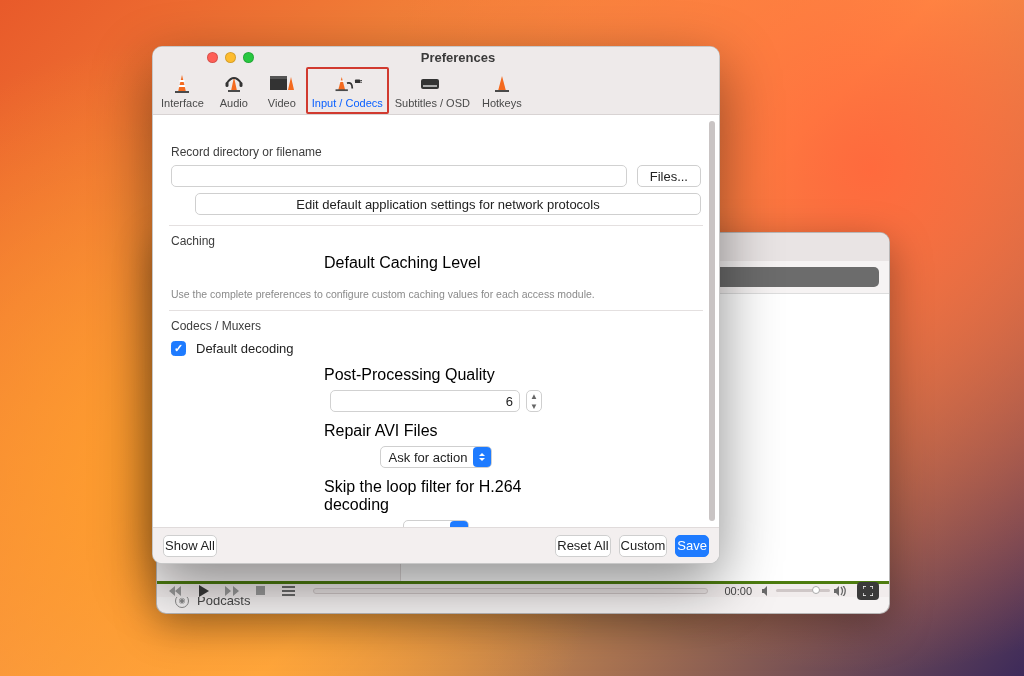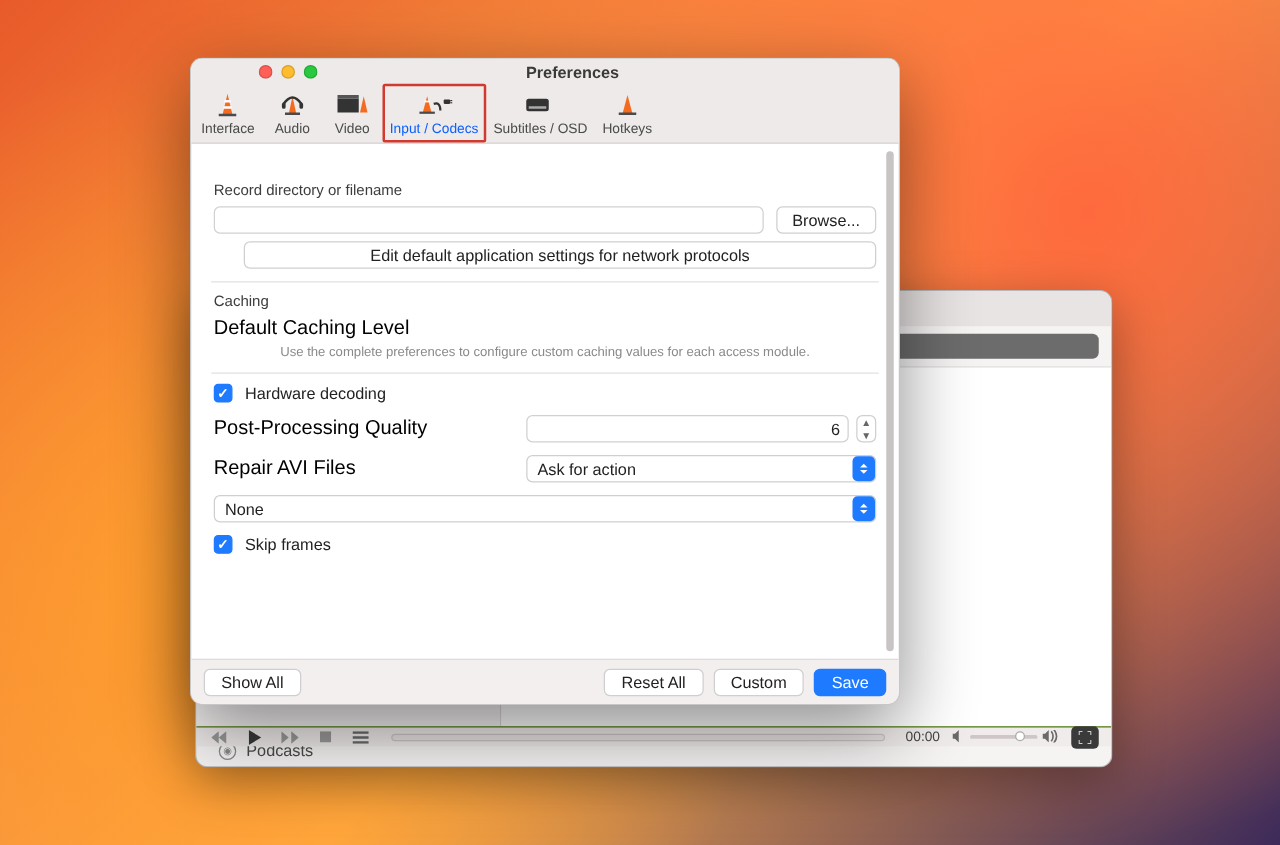--- a/index.html
+++ b/index.html
@@ -31,21 +31,21 @@
 .vlc-bg .playarea { flex:1; background:#fff; border-top:1px solid #ddd; }
 .vlc-bg .sidebarstrip { display:flex; height:calc(100% - 28px - 32px); }
 .vlc-bg .left { width:244px; background:#f6f3f3; border-right:1px solid #e0dada; padding:8px 8px; }
 .vlc-bg .right { flex:1; display:flex; flex-direction:column; }
 .vlc-bg .search {
   margin:0 10px; background:#6c6c6c; border-radius:5px; height:20px;
   display:flex; align-items:center; gap:6px; padding:0 6px; color:#ddd; font-size:12px;
 }
 .vlc-bg .side-item { display:flex; align-items:center; gap:8px; padding:4px 10px; color:#4a4a4a; font-size:13px; border-radius:5px; }
 .vlc-bg .controls {
-  height: 16px; background:#f1ecec; border-top:1px solid #4d7c0f;
+  height: 16px; background:#f1ecec; border-top:3px solid #4d7c0f;
   display:flex; align-items:center; gap:10px; padding:0 10px;
 }
 .ctrl-btn { width:18px; display:flex; justify-content:center; color:#6a6a6a; }
 .progbar { flex:1; height:6px; background:#eae4e4; border:1px solid #cfc7c7; border-radius:4px; margin:0 6px;}
 .timecode { font-size:11px; color:#444; }
 .vol { display:flex; align-items:center; gap:4px; }
 .vol-track { width:54px; height:3px; background:#cfc7c7; border-radius:2px; position:relative; }
 .vol-thumb { width:8px; height:8px; background:#fff; border:1px solid #aaa; border-radius:50%; position:absolute; top:-3px; left:36px;}
 .fullscreen { width:22px; height:18px; background:#3a3a3a; border-radius:4px; display:flex; align-items:center; justify-content:center; color:#fff; font-size:9px;}
 
@@ -68,47 +68,47 @@
 .tr-r{background:#ff5f57}.tr-y{background:#febc2e}.tr-g{background:#28c840}
 .tabbar { display:flex; padding:0 2px; }
 .tab { display:flex; flex-direction:column; align-items:center; gap:2px; padding:4px 6px 5px; font-size:11px; color:#4a4a4a; min-width:48px;}
 .tab .cone { width:30px; height:24px; display:flex; align-items:flex-end; justify-content:center; }
 .tab.active { color:#0a60ff; }
 .tab.active-outline { border:2px solid #d13a2f; border-radius:2px; padding:2px 4px 3px; }
 .cone svg{display:block}
 .content { flex:1; overflow:hidden; padding:24px 18px 4px 18px; position:relative;}
 .scroll { position:absolute; right:4px; top:6px; bottom:6px; width:6px; background:#c9c4c4; border-radius:3px; }
 .group-label { font-size:12px; color:#3d3d3d; margin:6px 0 6px 0;}
-.sublabel { font-size:10.5px; color:#8a8a8a; text-align:center; margin-top:4px;}
+.sublabel { font-size:10.5px; color:#8a8a8a; text-align:left; margin-top:16px;}
 .row { display:flex; align-items:center; gap:10px; margin:6px 0;}
 .row .lab { font-size:13px; color:#222; }
 .textin {
   flex:1; height:22px; background:#fff; border:1px solid #d1d1d1; border-radius:5px;
   font-size:13px; padding:0 6px; color:#222;
 }
 .smallbtn { height:22px; padding:0 12px; font-size:13px; color:#222; background:#fff; border:1px solid #cfcfcf; border-radius:5px; display:flex; align-items:center;}
 .bigbtn { height:22px; background:#fff; border:1px solid #cfcfcf; border-radius:5px; font-size:13px; color:#222; display:flex; align-items:center; justify-content:center;margin-left:24px; }
 .sechr { height:1px; background:#e4e0e0; margin:10px -2px 8px;}
 .sel { flex:1; position:relative;}
 .sel .selbox { height:22px; background:#fff; border:1px solid #cfcfcf; border-radius:5px; padding:0 24px 0 8px; display:flex; align-items:center; font-size:13px; color:#222;}
 .sel .selcap { position:absolute; right:1px; top:1px; width:18px; height:20px; background:#1e7bff; border-radius:4px; display:flex; flex-direction:column; align-items:center; justify-content:center;}
 .sel .selcap::before{content:"";border:3px solid transparent;border-bottom-color:#fff;margin-bottom:1px}
 .sel .selcap::after{content:"";border:3px solid transparent;border-top-color:#fff;margin-top:1px}
-.twocol { display:flex; align-items:center; gap:26px; }
+.twocol { display:flex; align-items:center; gap:6px;flex-direction:column; }
 .twocol .lab { width:224px; }
 .twocol .ctrl { flex:1; }
 .cb { width:15px; height:15px; border-radius:3.5px; border:1px solid #bcbcbc; background:#fff; display:inline-flex; align-items:center; justify-content:center;}
 .cb.on{background:#1e7bff;border-color:#1e7bff;color:#fff;font-size:11px;font-weight:700}
 .numrow{display:flex;align-items:center;gap:6px}
 .numin{flex:1;text-align:right}
 .stepper{width:16px;height:22px;display:flex;flex-direction:column;border:1px solid #cfcfcf;border-radius:5px;overflow:hidden}
 .stepper div{flex:1;display:flex;align-items:center;justify-content:center;color:#666;font-size:8px}
 .footer { height:36px; border-top:1px solid #e0dbdb; background:#f3efef; display:flex; align-items:center; padding:0 10px; gap:8px;}
 .footer .spacer{flex:1}
-.footer .btn{background:#fff;border:1px solid #cfcfcf;border-radius:5px;height:22px;padding:0 13px;font-size:13px;color:#222;display:flex;align-items:center}
+.footer .btn{background:#fff;border:1px solid #cfcfcf;border-radius:5px;height:22px;padding:0 1px;font-size:13px;color:#222;display:flex;align-items:center}
 .footer .btn.primary{background:#1e7bff;border-color:#1e7bff;color:#fff}
 </style>
 </head>
 <body>
 
 <div class="desktop">
 
   <div class="vlc-bg">
     <div class="titlebar">
       <span class="traffic tr-r"></span>
@@ -270,44 +270,45 @@
       </div>
     </div>
 
     <div class="content">
       <div class="scroll"></div>
 
       <div class="group-label">Record directory or filename</div>
       <div class="row">
         <input class="textin" value="" style="">
         <div class="smallbtn">
-            <span>Browse...</span>
+            <span>Files...</span>
           </div>
       </div>
 
       <div class="row">
         <div class="bigbtn" style="flex:1">
             <span>Edit default application settings for network protocols</span>
           </div>
       </div>
 
       <div class="sechr"></div>
 
       <div class="group-label">Caching</div>
       <div class="twocol" style="margin-top:6px">
         <div class="lab">Default Caching Level</div>
       </div>
       <div class="sublabel">Use the complete preferences to configure custom caching values for each access module.</div>
 
       <div class="sechr"></div>
 
+      <div class="group-label">Codecs / Muxers</div>
 
       <div class="row" style="margin-top:8px">
         <span class="cb on">✓</span>
-        <span class="lab">Hardware decoding</span>
+        <span class="lab">Default decoding</span>
       </div>
 
       <div class="twocol" style="margin-top:10px">
         <div class="lab">Post-Processing Quality</div>
         <div class="ctrl numrow">
           <input class="textin numin" value="6" style="">
           <div class="stepper">
             <div>▲</div>
             <div>▼</div>
           </div>
@@ -318,20 +319,21 @@
         <div class="lab">Repair AVI Files</div>
         <div class="ctrl sel">
           <div class="selbox">
               <span>Ask for action</span>
             </div>
           <div class="selcap"></div>
         </div>
       </div>
 
       <div class="twocol" style="margin-top:10px">
+        <div class="lab">Skip the loop filter for H.264 decoding</div>
         <div class="ctrl sel">
           <div class="selbox">
               <span>None</span>
             </div>
           <div class="selcap"></div>
         </div>
       </div>
 
       <div class="row" style="margin-top:10px">
         <span class="cb on">✓</span>

